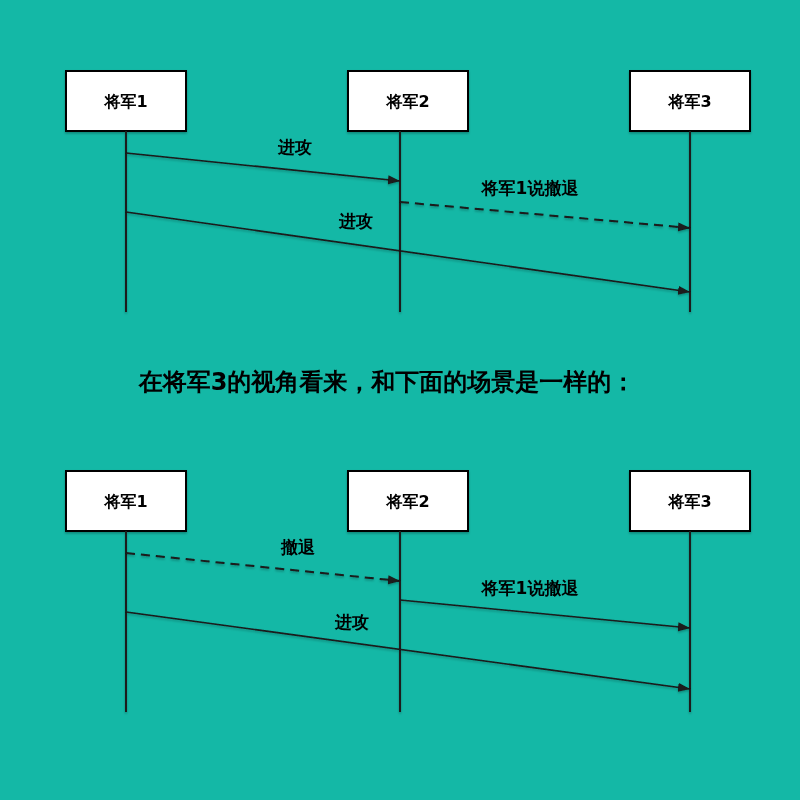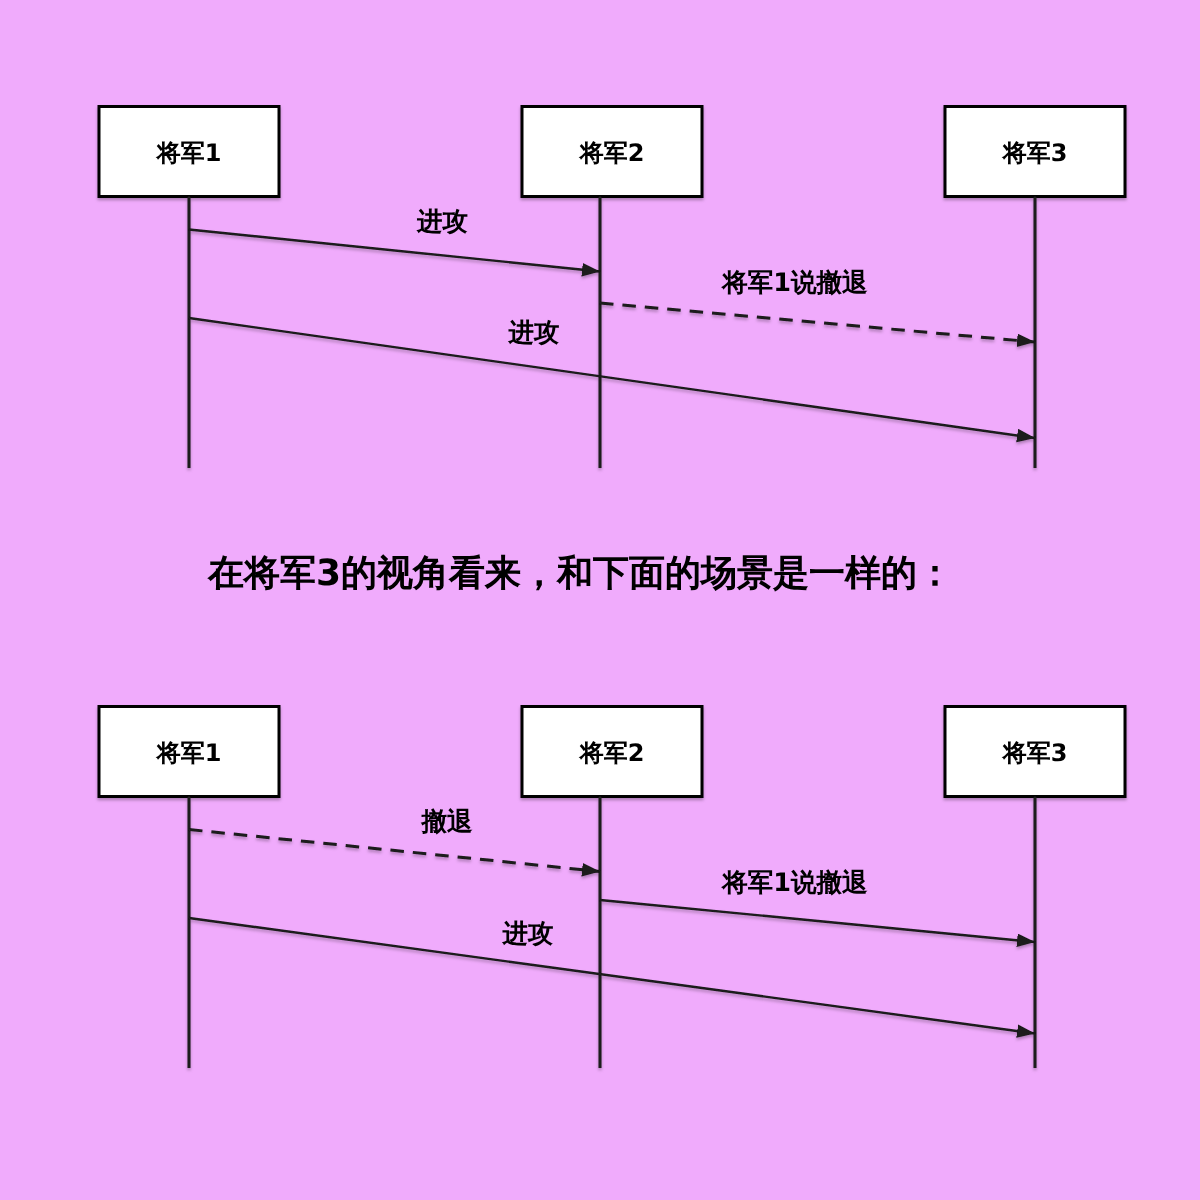--- a/index.html
+++ b/index.html
@@ -8,21 +8,21 @@
     width: 800px;
     height: 800px;
     background: #ffffff;
     font-family: "DejaVu Sans", sans-serif;
     overflow: hidden;
   }
   .stage {
     position: relative;
     width: 800px;
     height: 800px;
-    background: #f0abfc;
+    background: #14b8a6;
   }
   svg { display: block; }
   .actor-box {
     fill: #ffffff;
     stroke: #000000;
     stroke-width: 2;
   }
   .lifeline {
     stroke: #1a1a1a;
     stroke-width: 2;

